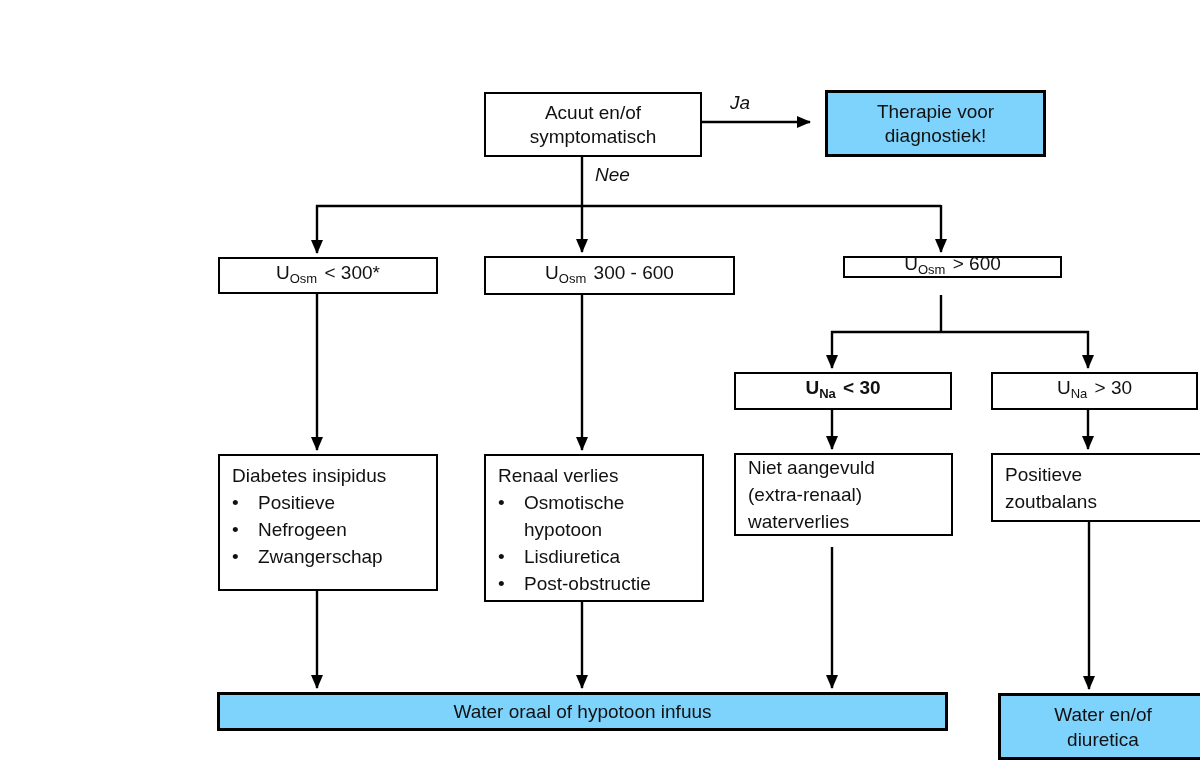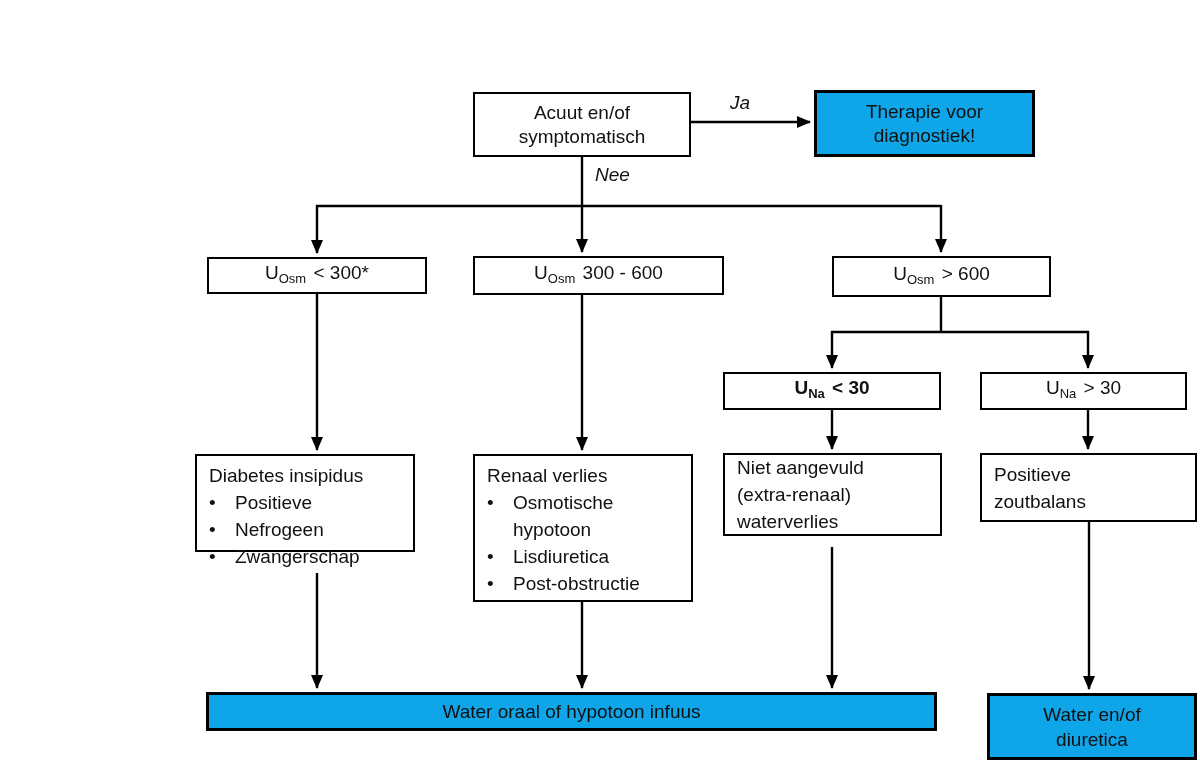--- a/index.html
+++ b/index.html
@@ -14,51 +14,52 @@
   }
   #wires { position: absolute; left: 0; top: 0; z-index: 1; }
   .node {
     position: absolute;
     box-sizing: border-box;
     background: #ffffff;
     border: 2px solid #000000;
     z-index: 2;
     font-size: 19px;
     line-height: 24px;
+    margin-left: 11px;
   }
   .node.center {
     display: flex;
     align-items: center;
     justify-content: center;
     text-align: center;
     white-space: pre-line;
   }
-  .node.gray { background: #0ea5e9; border-width: 3px; }
+  .node.gray { background: #7dd3fc; border-width: 3px; }
   .node.list { padding: 6px 4px 0 12px; line-height: 27px; }
   .li { display: flex; }
   .li .dot { width: 26px; flex: 0 0 26px; }
   .li .txt { flex: 1 1 auto; }
   .sub { font-size: 13px; vertical-align: -4px; }
   .cond-rest { padding-left: 2px; }
   .edge-label {
     position: absolute;
     z-index: 3;
     font-size: 19px;
     font-style: italic;
     white-space: nowrap;
   }
   
   #n-acuut      { left: 473px; top: 92px;  width: 218px; height: 65px; }
   #n-therapie   { left: 814px; top: 90px;  width: 221px; height: 67px; }
   #n-uosm-low   { left: 207px; top: 257px; width: 220px; height: 37px; }
   #n-uosm-mid   { left: 473px; top: 256px; width: 251px; height: 39px; }
-  #n-uosm-high  { left: 832px; top: 256px; width: 219px; height: 41px; }
+  #n-uosm-high  { left: 832px; top: 256px; width: 219px; height: 22px; }
   #n-una-low    { left: 723px; top: 372px; width: 218px; height: 38px; font-weight: bold; }
   #n-una-high   { left: 980px; top: 372px; width: 207px; height: 38px; }
-  #n-diabetes   { left: 195px; top: 454px; width: 220px; height: 98px; }
+  #n-diabetes   { left: 207px; top: 454px; width: 220px; height: 137px; }
   #n-renaal     { left: 473px; top: 454px; width: 220px; height: 148px; }
   #n-renaal .li .txt { max-width: 150px; }
   #n-niet       { left: 723px; top: 453px; width: 219px; height: 83px;
                   display: flex; align-items: center; white-space: pre-line;
                   padding-left: 12px; line-height: 27px; }
   #n-positieve  { left: 980px; top: 453px; width: 217px; height: 69px;
                   display: flex; align-items: center; white-space: pre-line;
                   padding-left: 12px; line-height: 27px; }
   #n-bar        { left: 206px; top: 692px; width: 731px; height: 39px; }
   #n-waterdiur  { left: 987px; top: 693px; width: 210px; height: 67px; line-height: 25px; }

